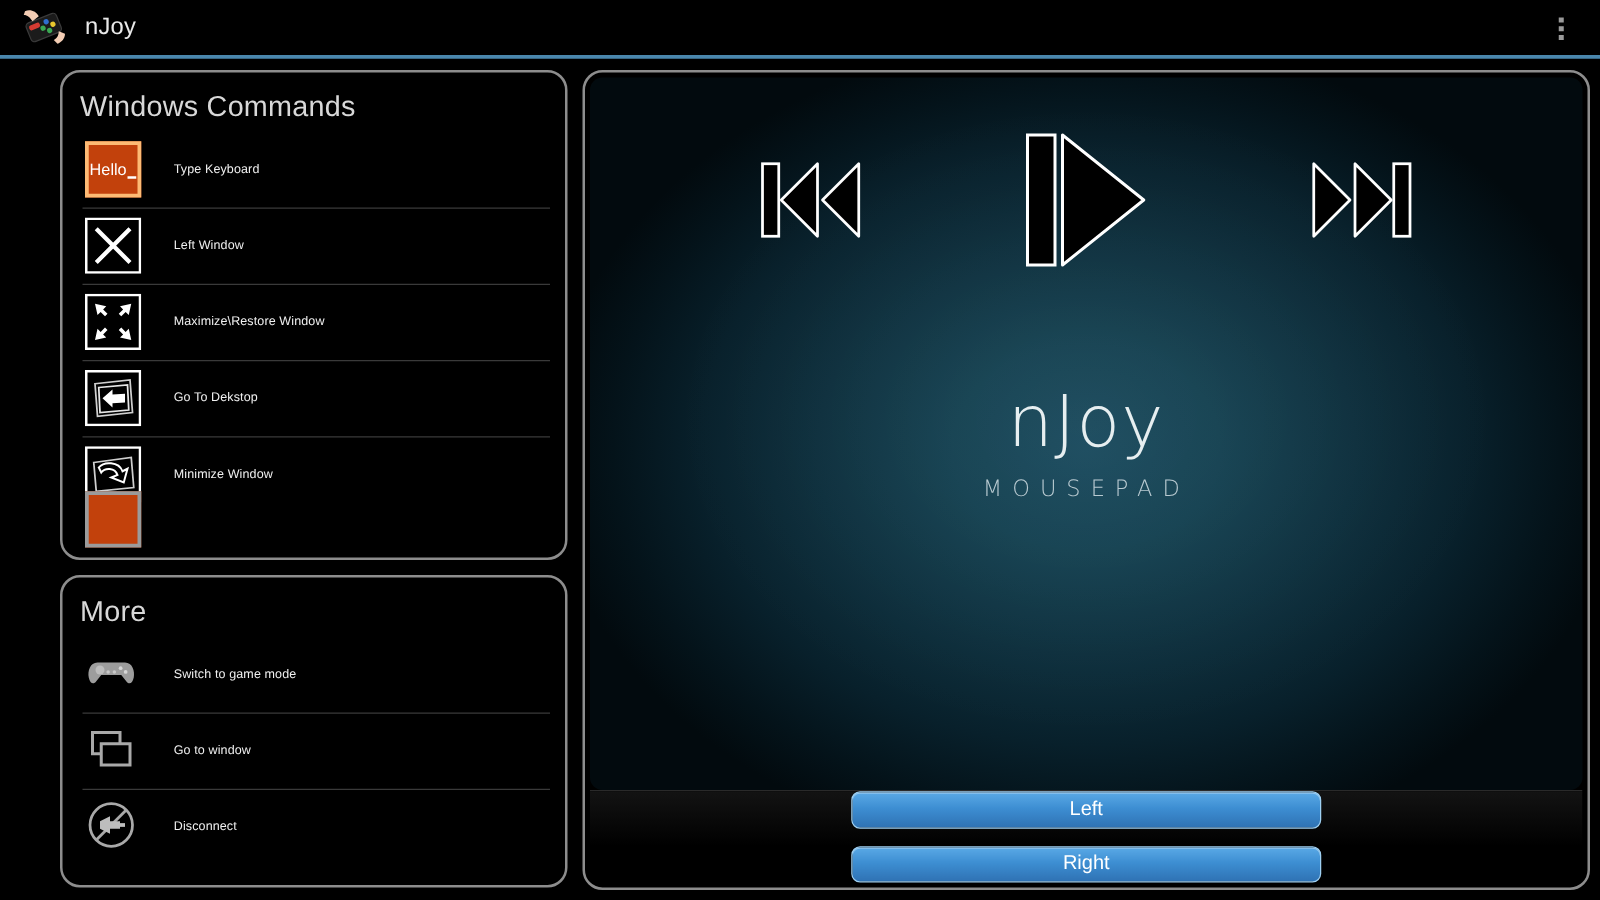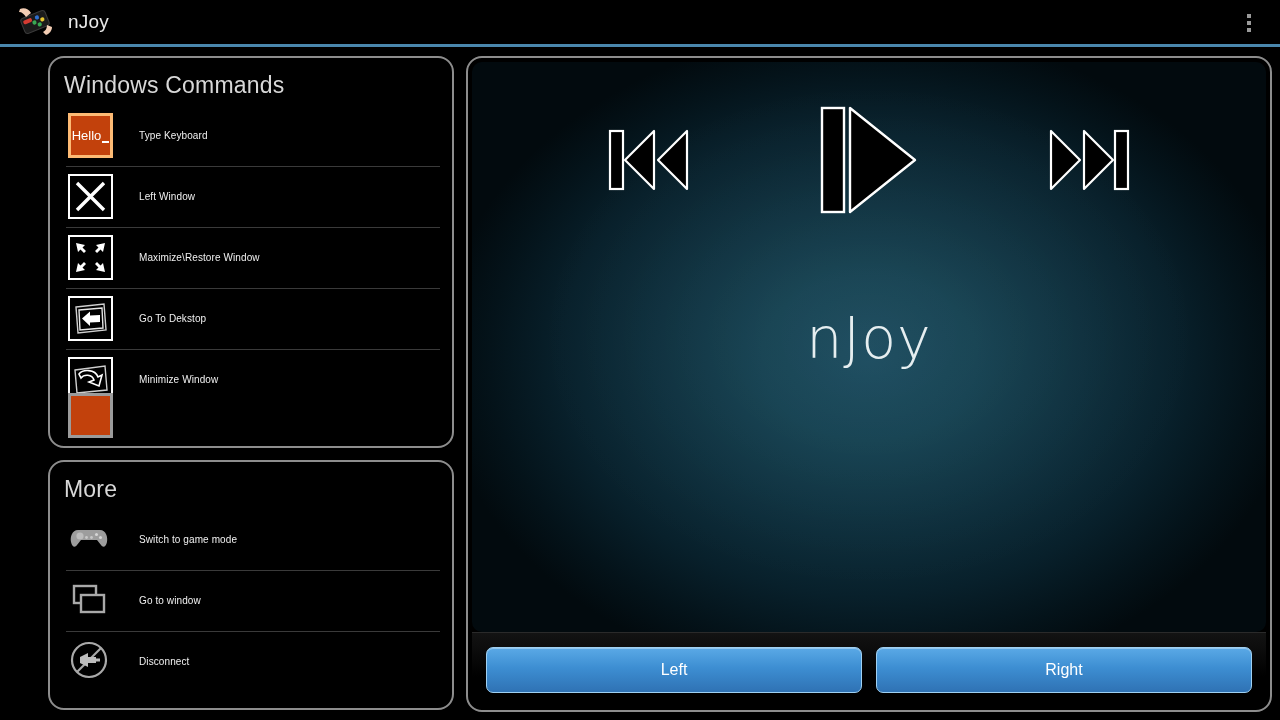--- a/index.html
+++ b/index.html
@@ -226,20 +226,21 @@
     position: absolute;
     left: 4px; bottom: 4px;
     width: 794px; height: 74px;
     background: linear-gradient(#131313, #000000 60%);
     border-top: 1px solid #2a2a2a;
     border-radius: 0 0 10px 10px;
     display: flex;
     align-items: center;
     justify-content: center;
     gap: 14px;
+    flex-direction: column;
   }
   .click-btn {
     width: 376px; height: 46px;
     border-radius: 7px;
     border: 1px solid #9fd0f2;
     background: linear-gradient(#5aa9e6 0%, #3d8ed2 45%, #2f72b4 100%);
     color: #ffffff;
     font-size: 16px;
     display: flex;
     align-items: center;
@@ -423,20 +424,21 @@
             <path d="M10 10 L10 68 L39 39 Z" fill="#000" stroke="#ffffff" stroke-width="2.2" stroke-linejoin="round"></path>
             <path d="M43 10 L43 68 L72 39 Z" fill="#000" stroke="#ffffff" stroke-width="2.2" stroke-linejoin="round"></path>
             <rect x="74" y="10" width="13" height="58" fill="#000" stroke="#ffffff" stroke-width="2.2"></rect>
           </svg>
         </div>
 
       </div>
 
       <div class="brand">
         <div class="brand-name">nJoy</div>
+        <div class="brand-sub">MOUSEPAD</div>
       </div>
     </div>
 
     <div class="click-bar">
       <div class="click-btn">Left</div>
       <div class="click-btn">Right</div>
     </div>
 
   </div>
 

